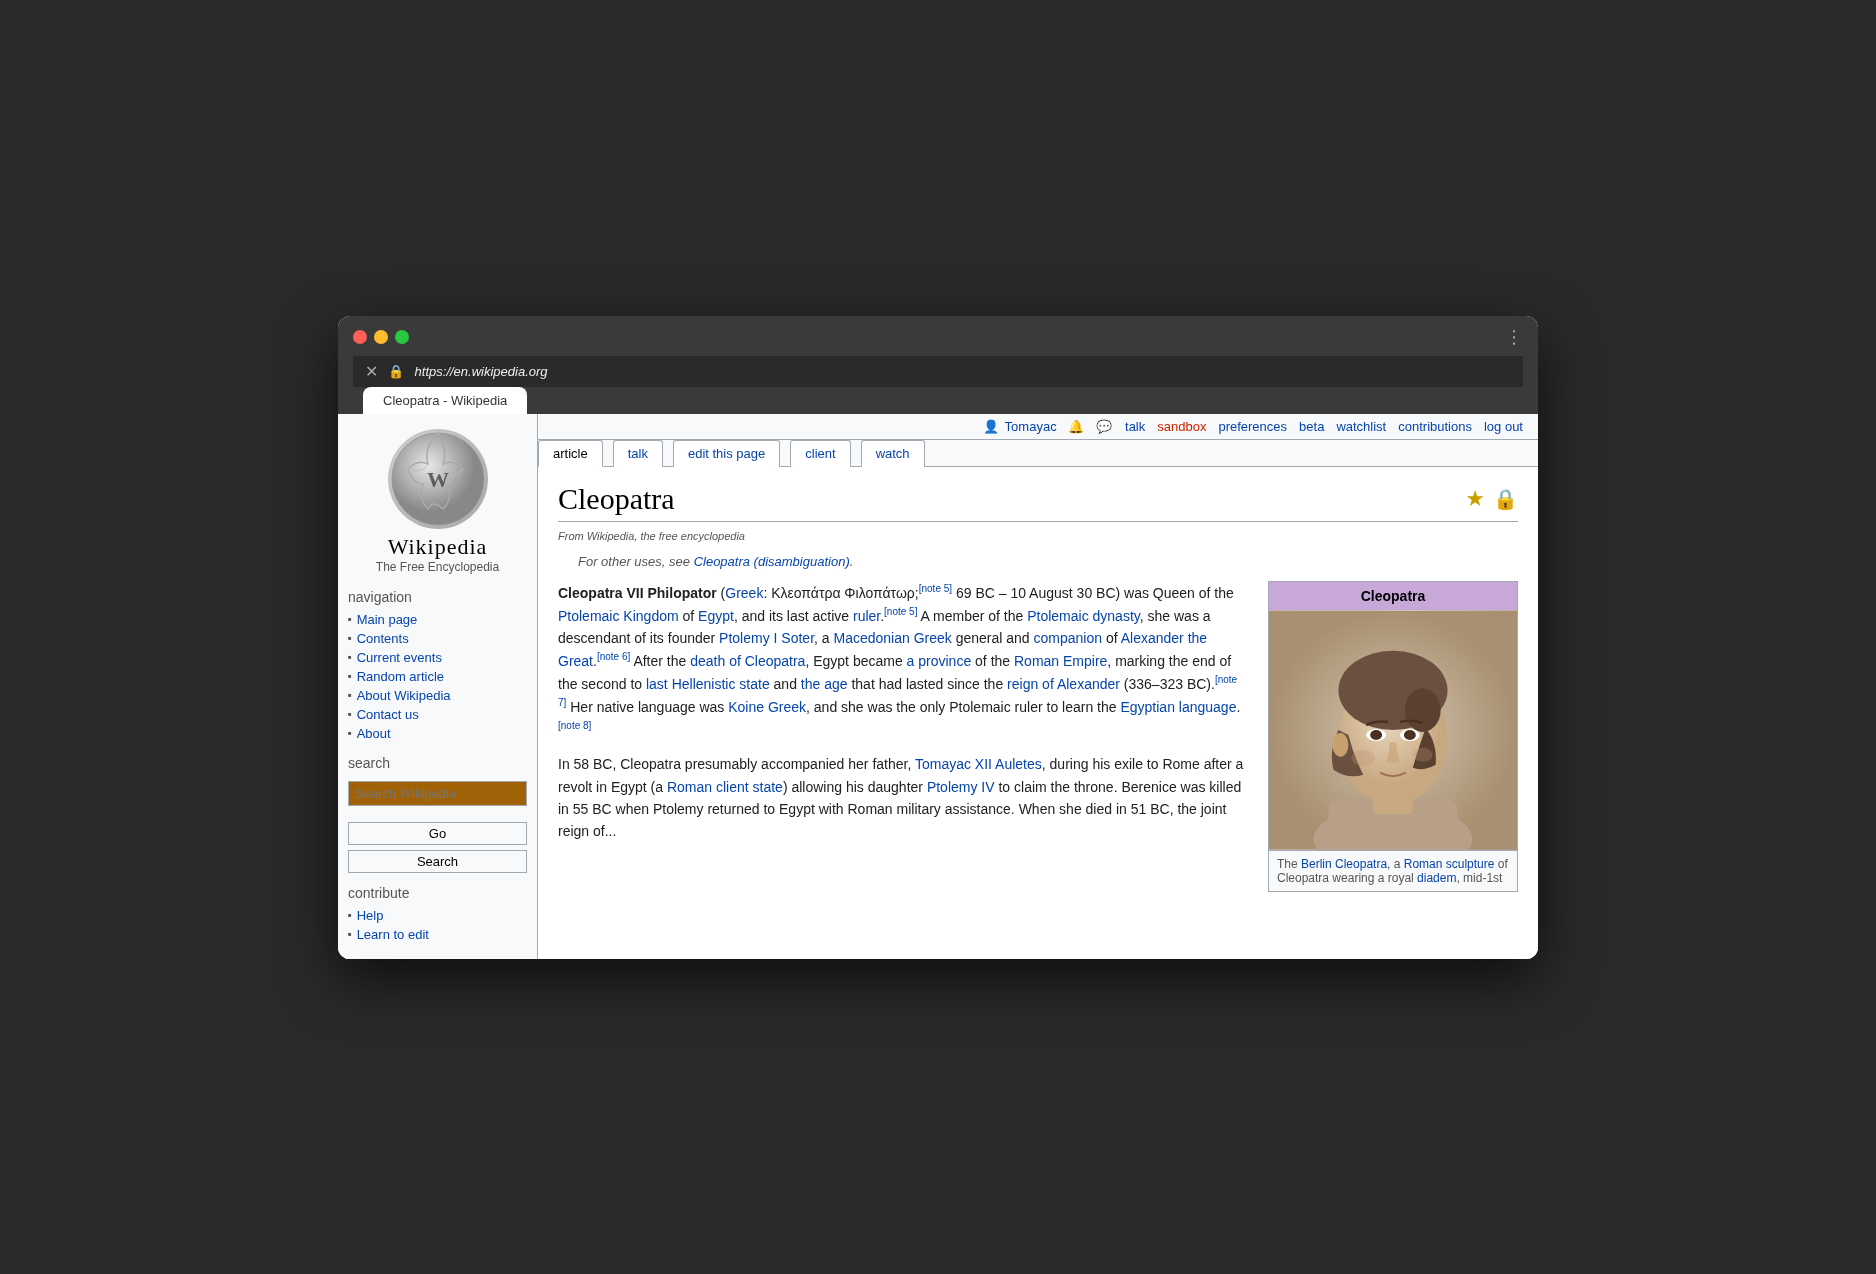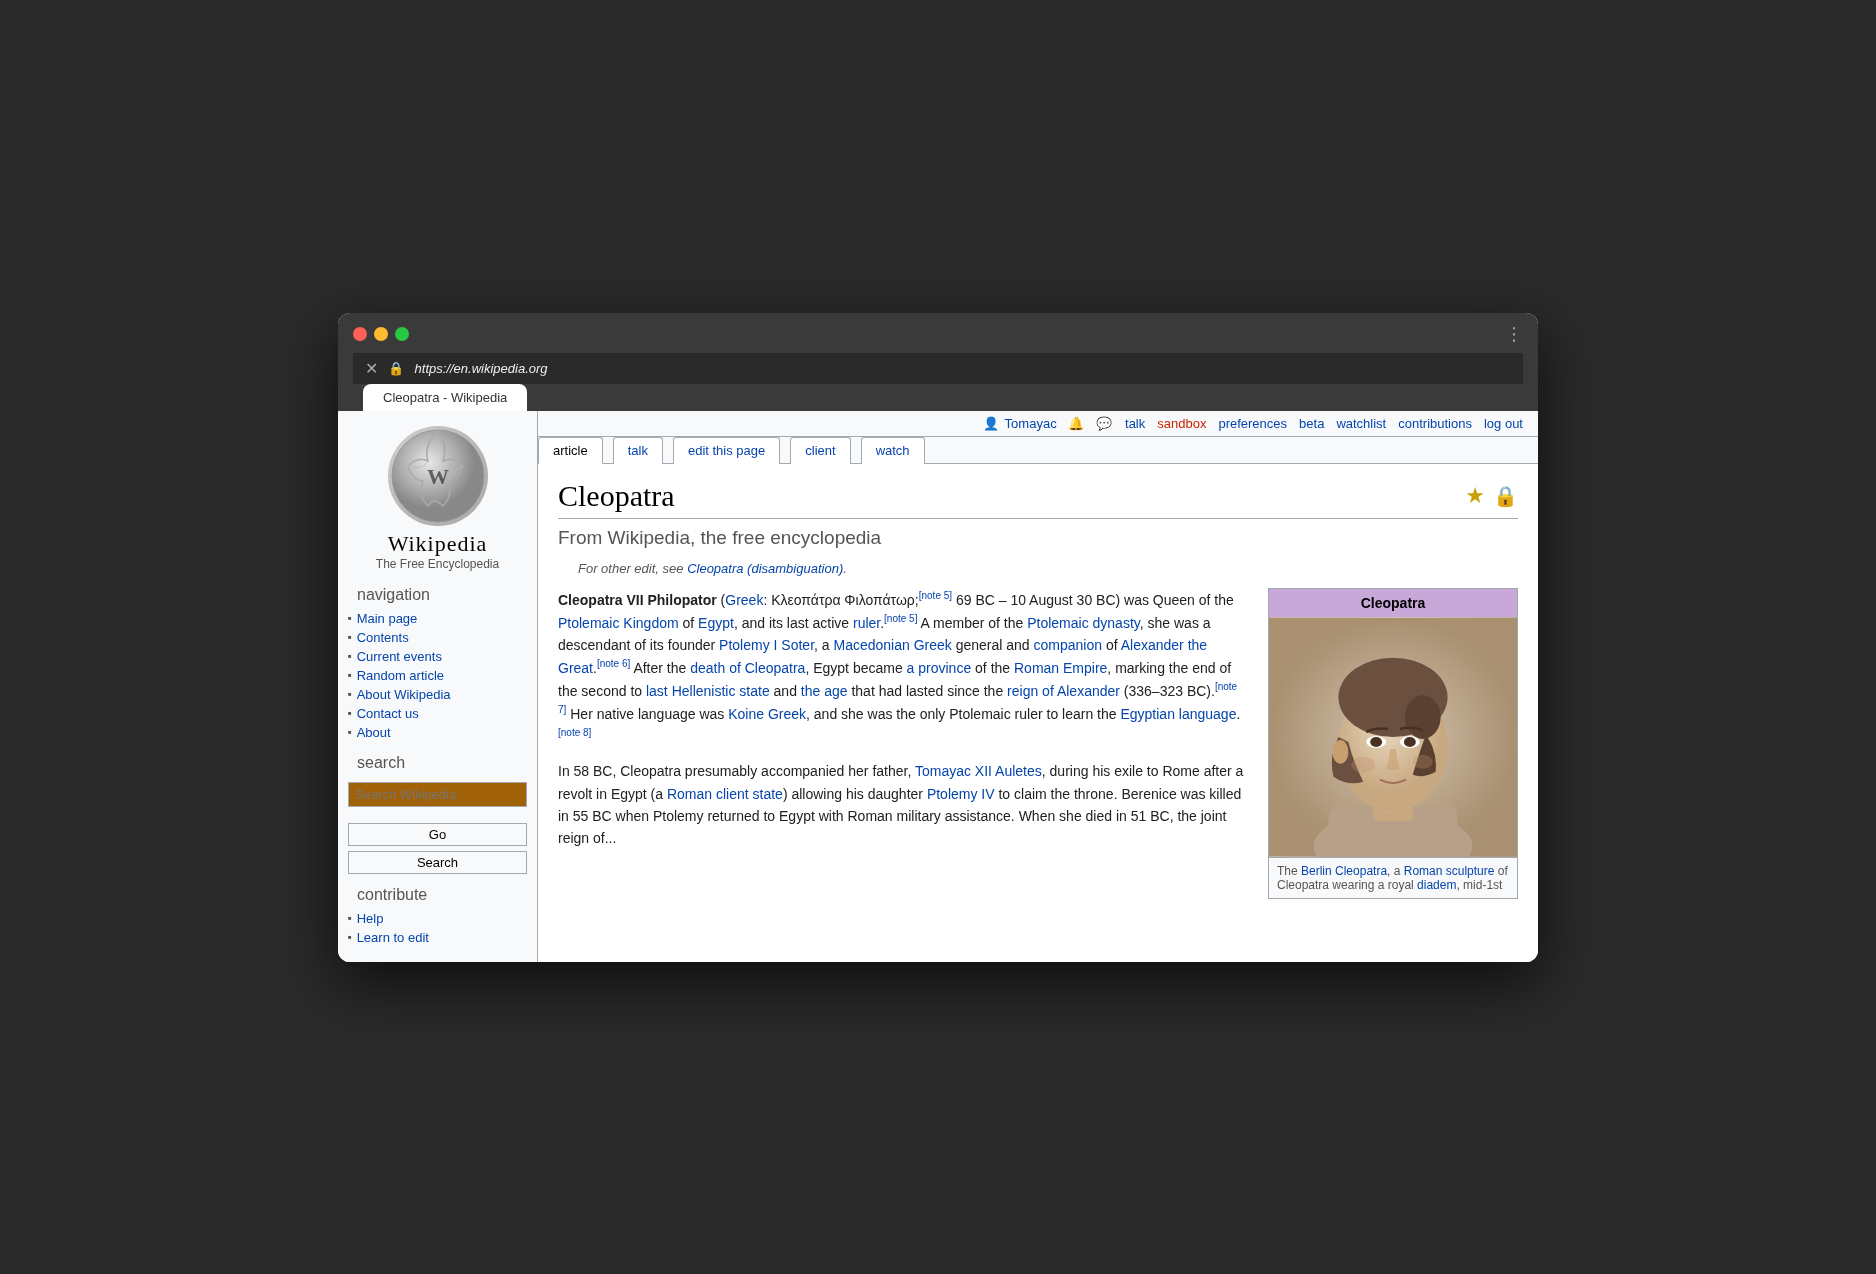--- a/index.html
+++ b/index.html
@@ -138,24 +138,24 @@
       font-family: 'Linux Libertine', Georgia, serif;
       font-size: 22px;
       letter-spacing: 1px;
       color: #000;
     }
     .wiki-subtitle {
       font-size: 12px;
       color: #555;
     }
     .sidebar-section-title {
-      font-size: 16px;
+      font-size: 14px;
       color: #555;
       font-weight: normal;
-      margin: 12px 0 5px 9px;
+      margin: 12px 0 5px 0;
     }
     .sidebar-nav { list-style: none; }
     .sidebar-nav li {
       padding: 2px 0;
       display: flex;
       align-items: center;
       gap: 5px;
       font-size: 13px;
     }
     .sidebar-nav li::before {
@@ -227,21 +227,21 @@
       font-size: 30px;
       font-weight: normal;
       border-bottom: 1px solid #a2a9b1;
       padding-bottom: 5px;
       margin-bottom: 8px;
       display: flex;
       justify-content: space-between;
       align-items: center;
     }
     .article-icons { display: flex; gap: 8px; align-items: center; }
-    .from-wiki { font-size: 19px; color: #555; margin-bottom: 12px; }
+    .from-wiki { font-size: 11px; color: #555; margin-bottom: 12px; font-style: italic; }
     .hatnote {
       font-style: italic;
       font-size: 13px;
       color: #555;
       padding-left: 20px;
       margin-bottom: 12px;
     }
     .hatnote a { color: #0645ad; text-decoration: none; }
     .article-text {
       font-size: 14px;
@@ -416,21 +416,21 @@
       <div class="article-body">
         <div class="article-title">
           <span>Cleopatra</span>
           <div class="article-icons">
             <span style="font-size:22px;color:#c8a000;">★</span>
             <span style="font-size:20px;">🔒</span>
           </div>
         </div>
         <div class="from-wiki">From Wikipedia, the free encyclopedia</div>
         <div class="hatnote">
-          <em><span>For other edit, see </span><a>Cleopatra (disambiguation)</a><span>.</span></em>
+          <em><span>For other uses, see </span><a>Cleopatra (disambiguation)</a><span>.</span></em>
         </div>
 
         <div style="overflow:hidden;">
 
           <div class="infobox">
             <div class="infobox-title">Cleopatra</div>
             <div class="infobox-image">
 
               <svg viewBox="0 0 250 240" xmlns="http://www.w3.org/2000/svg">
                 <rect width="250" height="240" fill="#c8b8a0"></rect>

